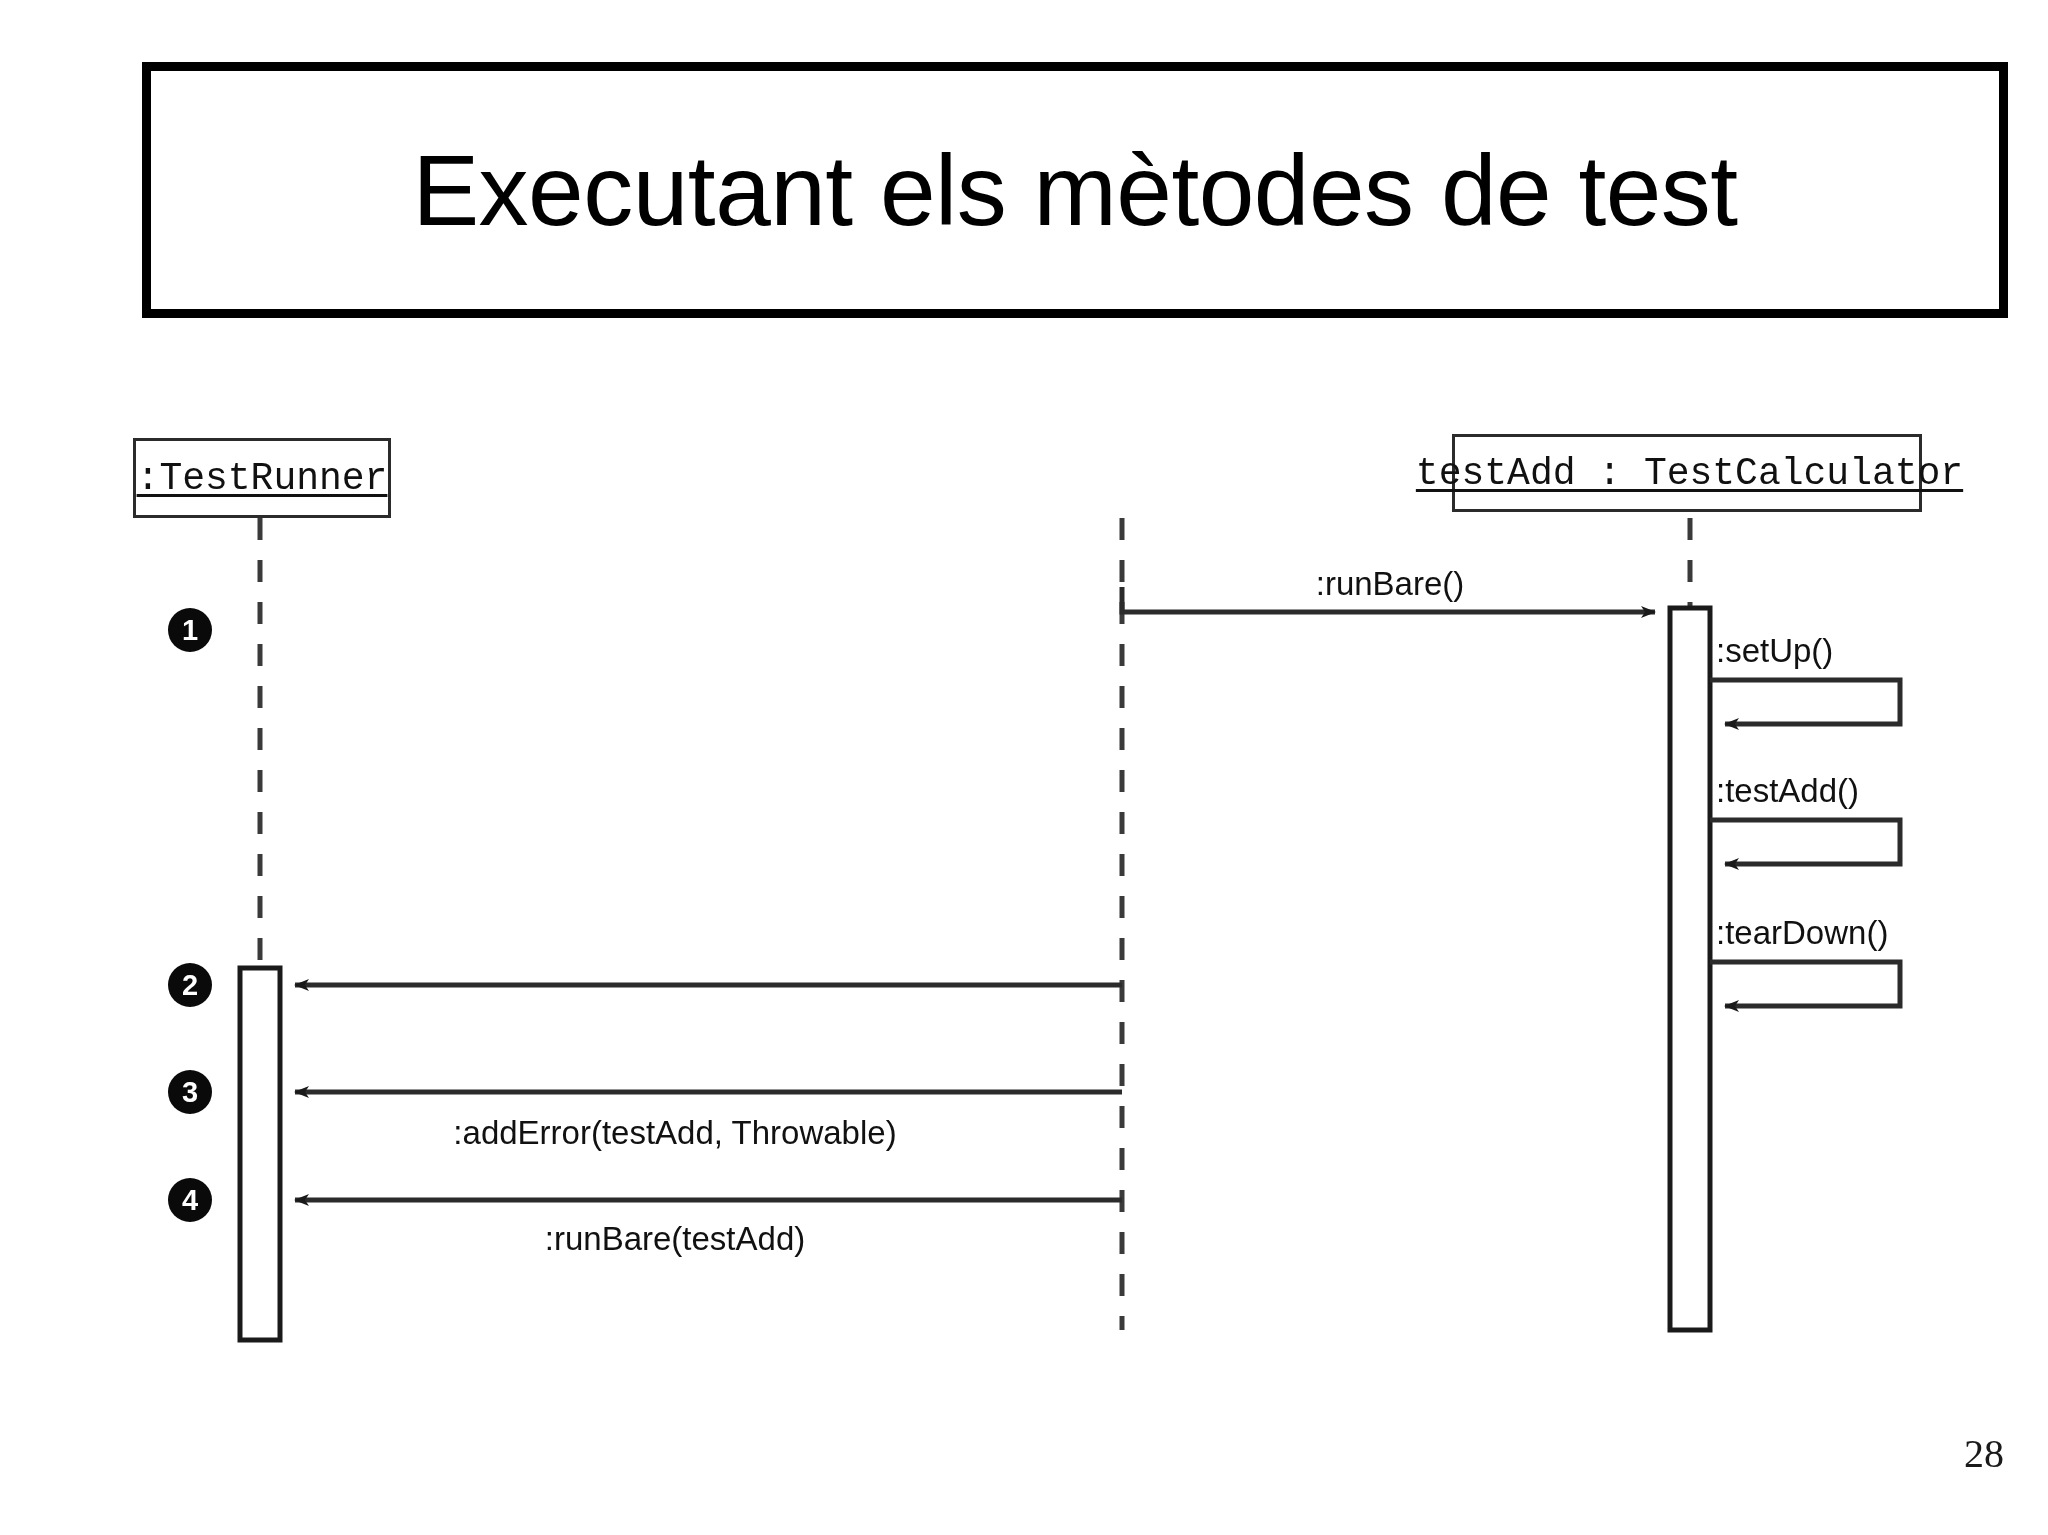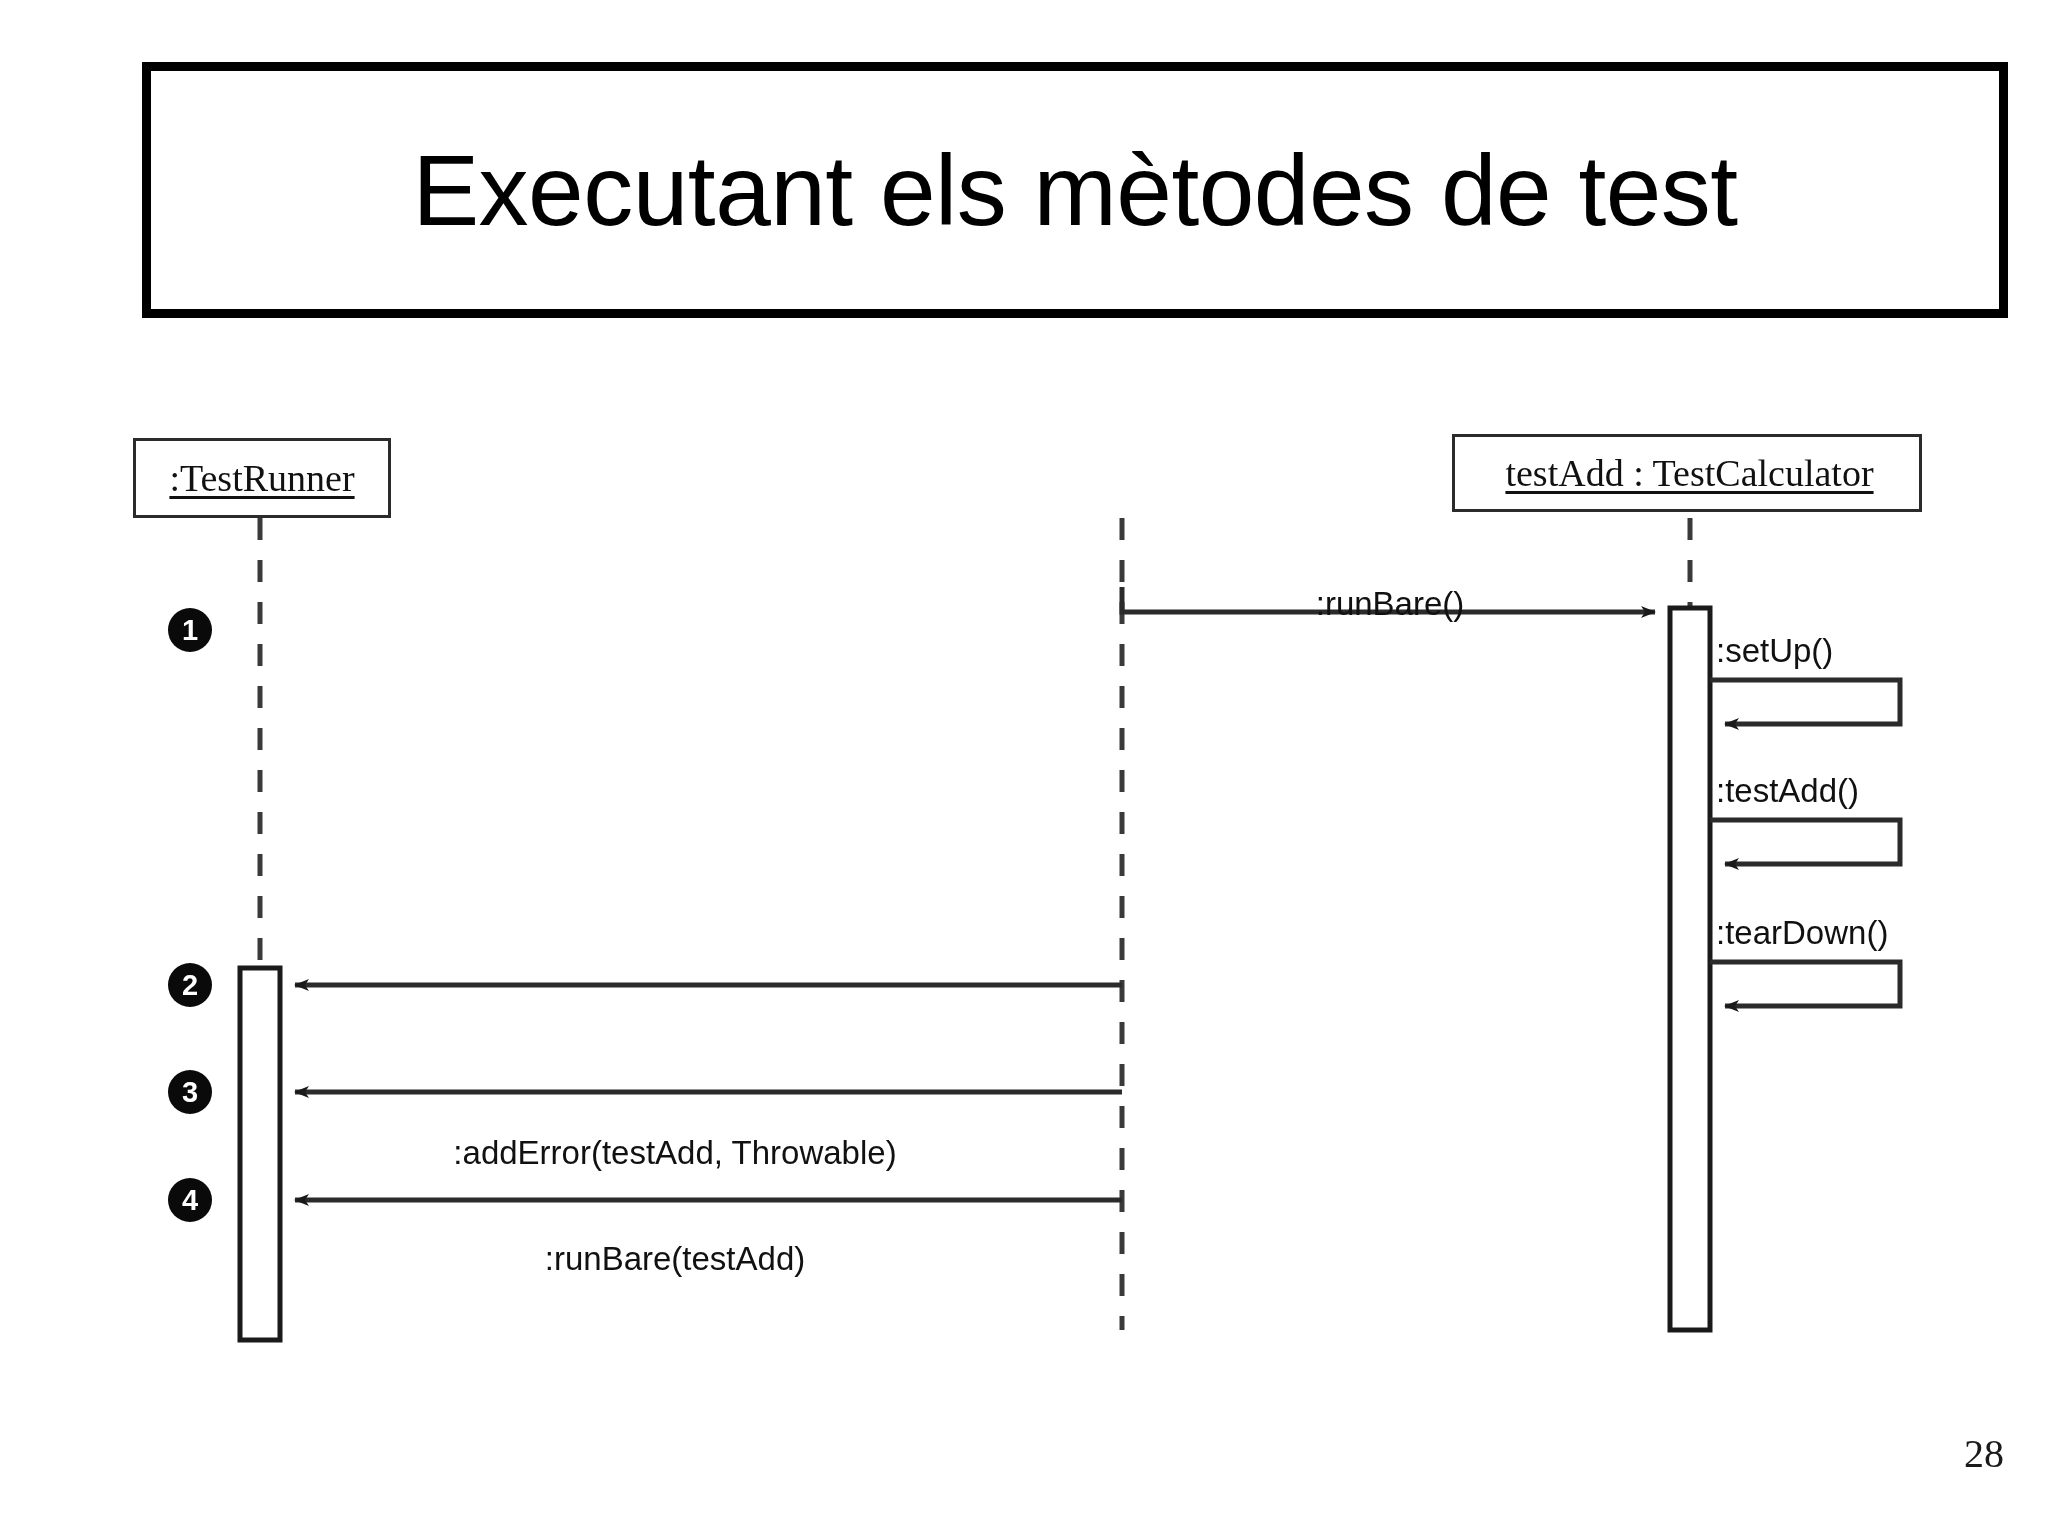--- a/index.html
+++ b/index.html
@@ -58,42 +58,41 @@
     position: absolute;
     box-sizing: border-box;
     border: 3px solid #2b2b2b;
     background: #ffffff;
     display: flex;
     align-items: center;
     justify-content: center;
     padding: 0 16px;
   }
   .lifeline-head span {
-    font-family: Liberation Serif, serif;
+    font-family: Liberation Mono, monospace;
     font-size: 38px;
     font-weight: 400;
     color: #111111;
     text-decoration: underline;
     text-underline-offset: 5px;
     white-space: nowrap;
   }
 
   
   .msg-label {
     position: absolute;
     font-family: "Liberation Sans", sans-serif;
     font-size: 33px;
     font-weight: 400;
     color: #111111;
     white-space: nowrap;
   }
   .msg-label.center {
     text-align: right;
     transform: translateX(-50%);
-    margin-top: 20px;
   }
 
   
   .bullet {
     position: absolute;
     width: 44px;
     height: 44px;
     border-radius: 50%;
     background: #0a0a0a;
     color: #ffffff;

